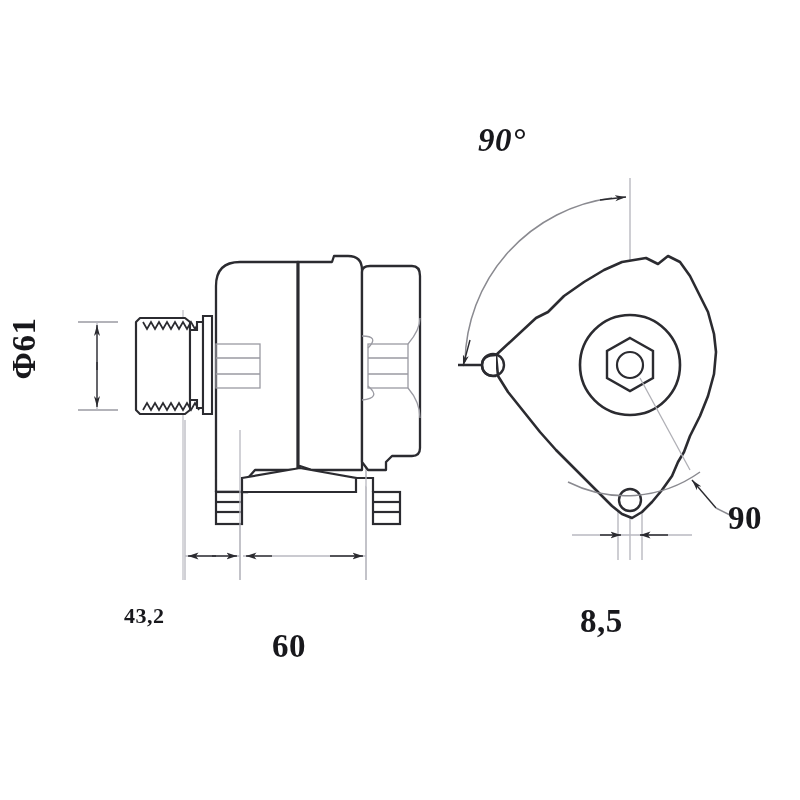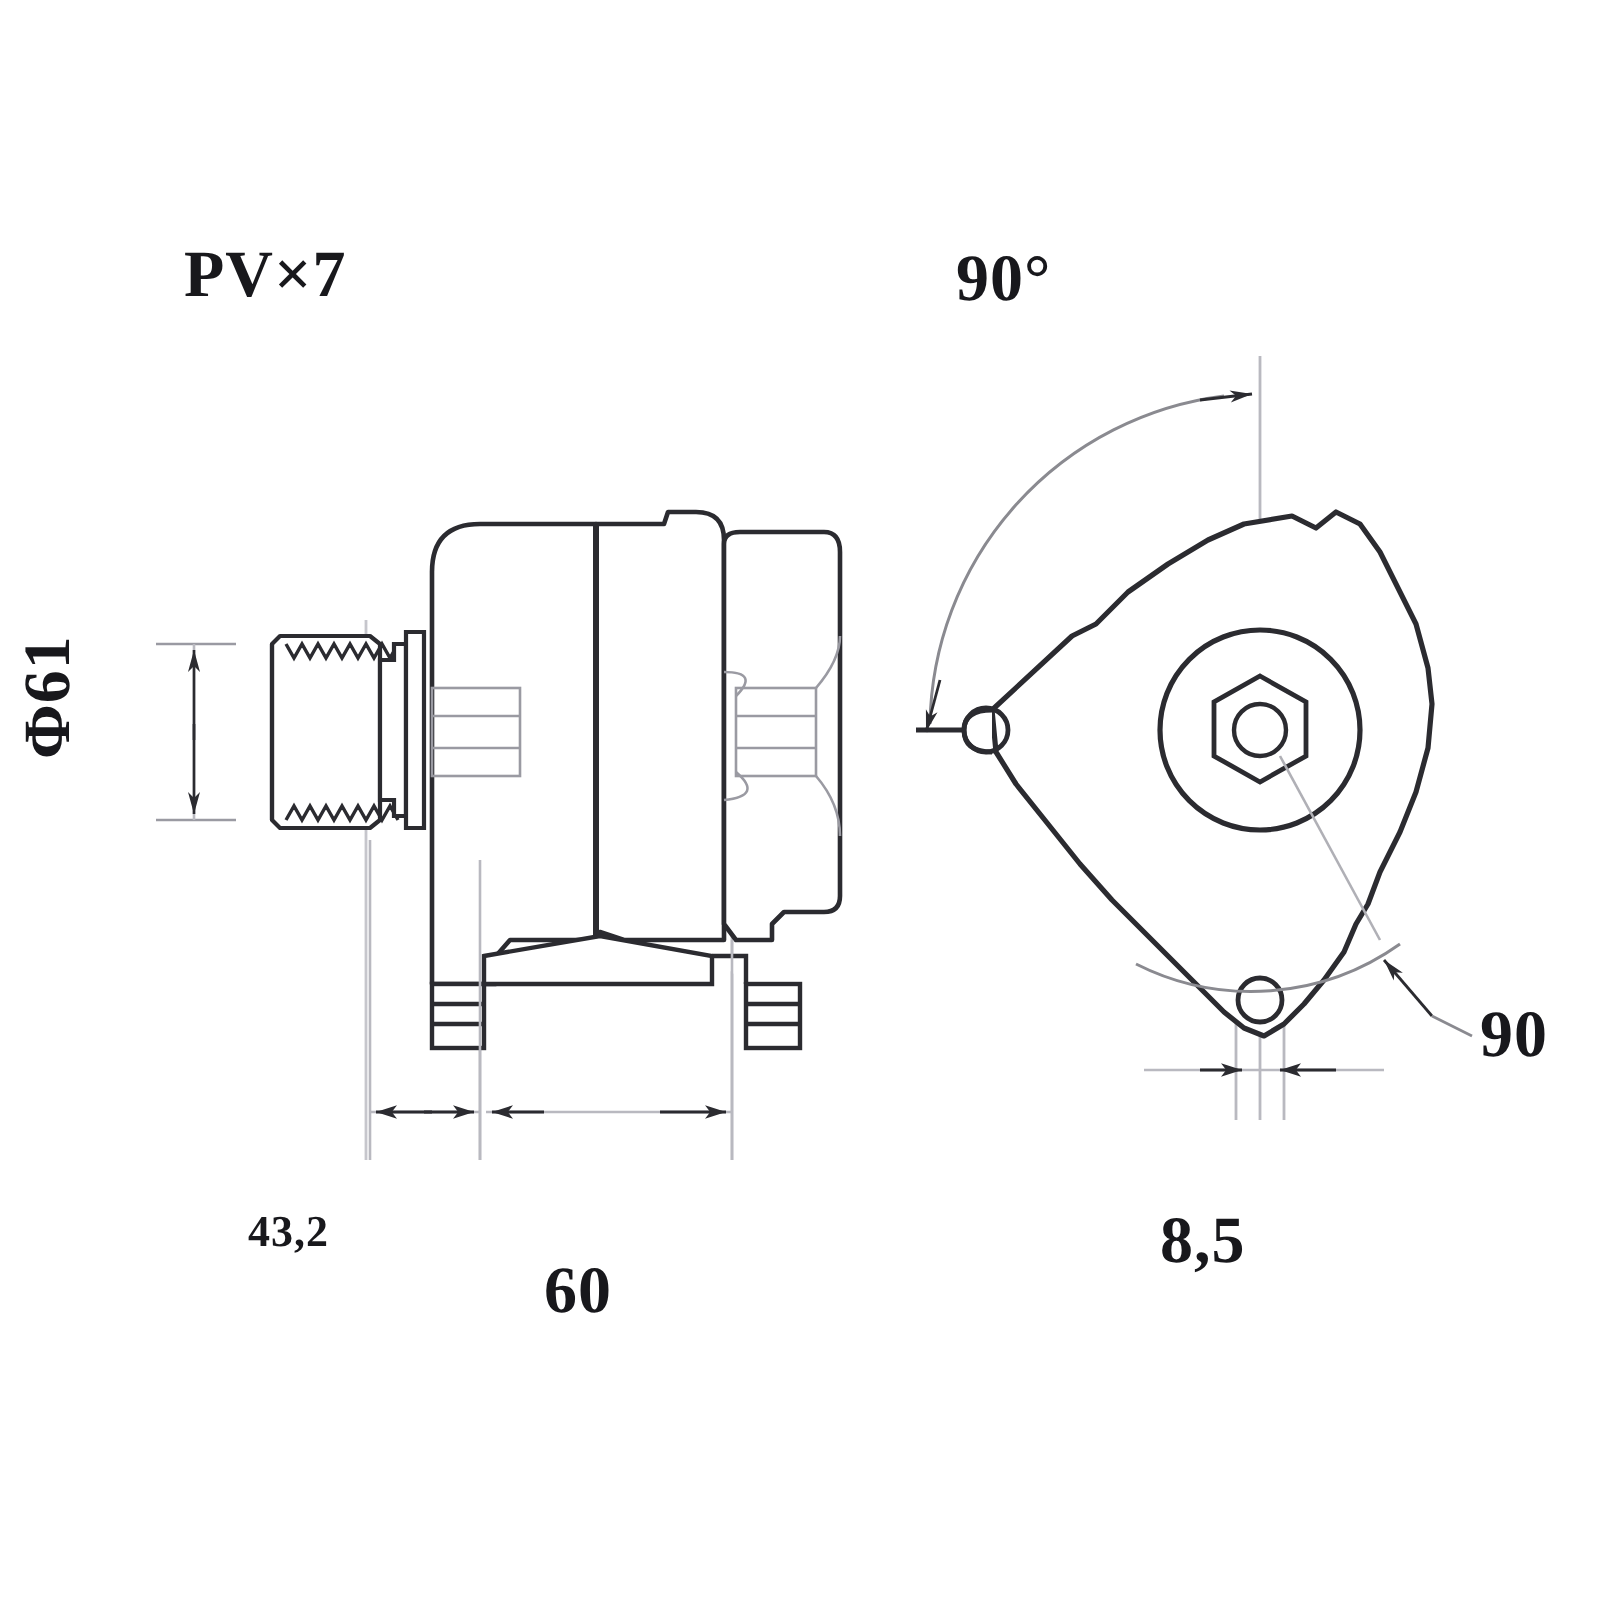--- a/index.html
+++ b/index.html
@@ -31,27 +31,27 @@
   }
   .label {
     position: absolute;
     font-family: "Liberation Serif", serif;
     font-weight: bold;
     color: #18181c;
     white-space: nowrap;
     letter-spacing: 0.5px;
   }
   .lbl-pv      { left: 92px;  top: 120px; font-size: 33px; }
-  .lbl-deg90   { left: 478px; top: 122px; font-size: 33px; }
+  .lbl-deg90   { left: 478px; top: 122px; font-size: 33px; font-style: italic; }
   .lbl-phi61   { left: -6px;  top: 330px; font-size: 33px;
                  transform: rotate(-90deg); transform-origin: 50% 50%; }
   .lbl-432     { left: 124px; top: 603px; font-size: 22px; }
   .lbl-60      { left: 272px; top: 596px; font-size: 33px; margin-top: 32px; }
   .lbl-85      { left: 580px; top: 603px; font-size: 33px; text-align: right; }
-  .lbl-90r     { left: 728px; top: 500px; font-size: 33px; margin-left: 12px; }
+  .lbl-90r     { left: 728px; top: 500px; font-size: 33px; }
 </style>
 </head>
 <body>
 
 <div id="drawing-root">
 
   <svg class="canvas" viewBox="0 0 800 800" xmlns="http://www.w3.org/2000/svg">
 
     <defs>
       <marker id="arrHeadR" markerWidth="11" markerHeight="8" refX="10.5" refY="4" orient="auto" markerUnits="userSpaceOnUse">
@@ -280,21 +280,20 @@
       </g>
 
       <g>
         <line x1="572" y1="535" x2="692" y2="535" stroke="#b9b9c0" stroke-width="1.3"></line>
         <line x1="600" y1="535" x2="621" y2="535" stroke="#2b2b30" stroke-width="1.5" marker-end="url(#arrHeadR)"></line>
         <line x1="668" y1="535" x2="640" y2="535" stroke="#2b2b30" stroke-width="1.5" marker-end="url(#arrHeadL)"></line>
       </g>
     </g>
   </svg>
 
-  <div class="label lbl-pv">PV×7</div>
 
   <div class="label lbl-deg90">90°</div>
 
   <div class="label lbl-phi61">Φ61</div>
 
   <div class="label lbl-432">43,2</div>
 
   <div class="label lbl-60">60</div>
 
   <div class="label lbl-85">8,5</div>

